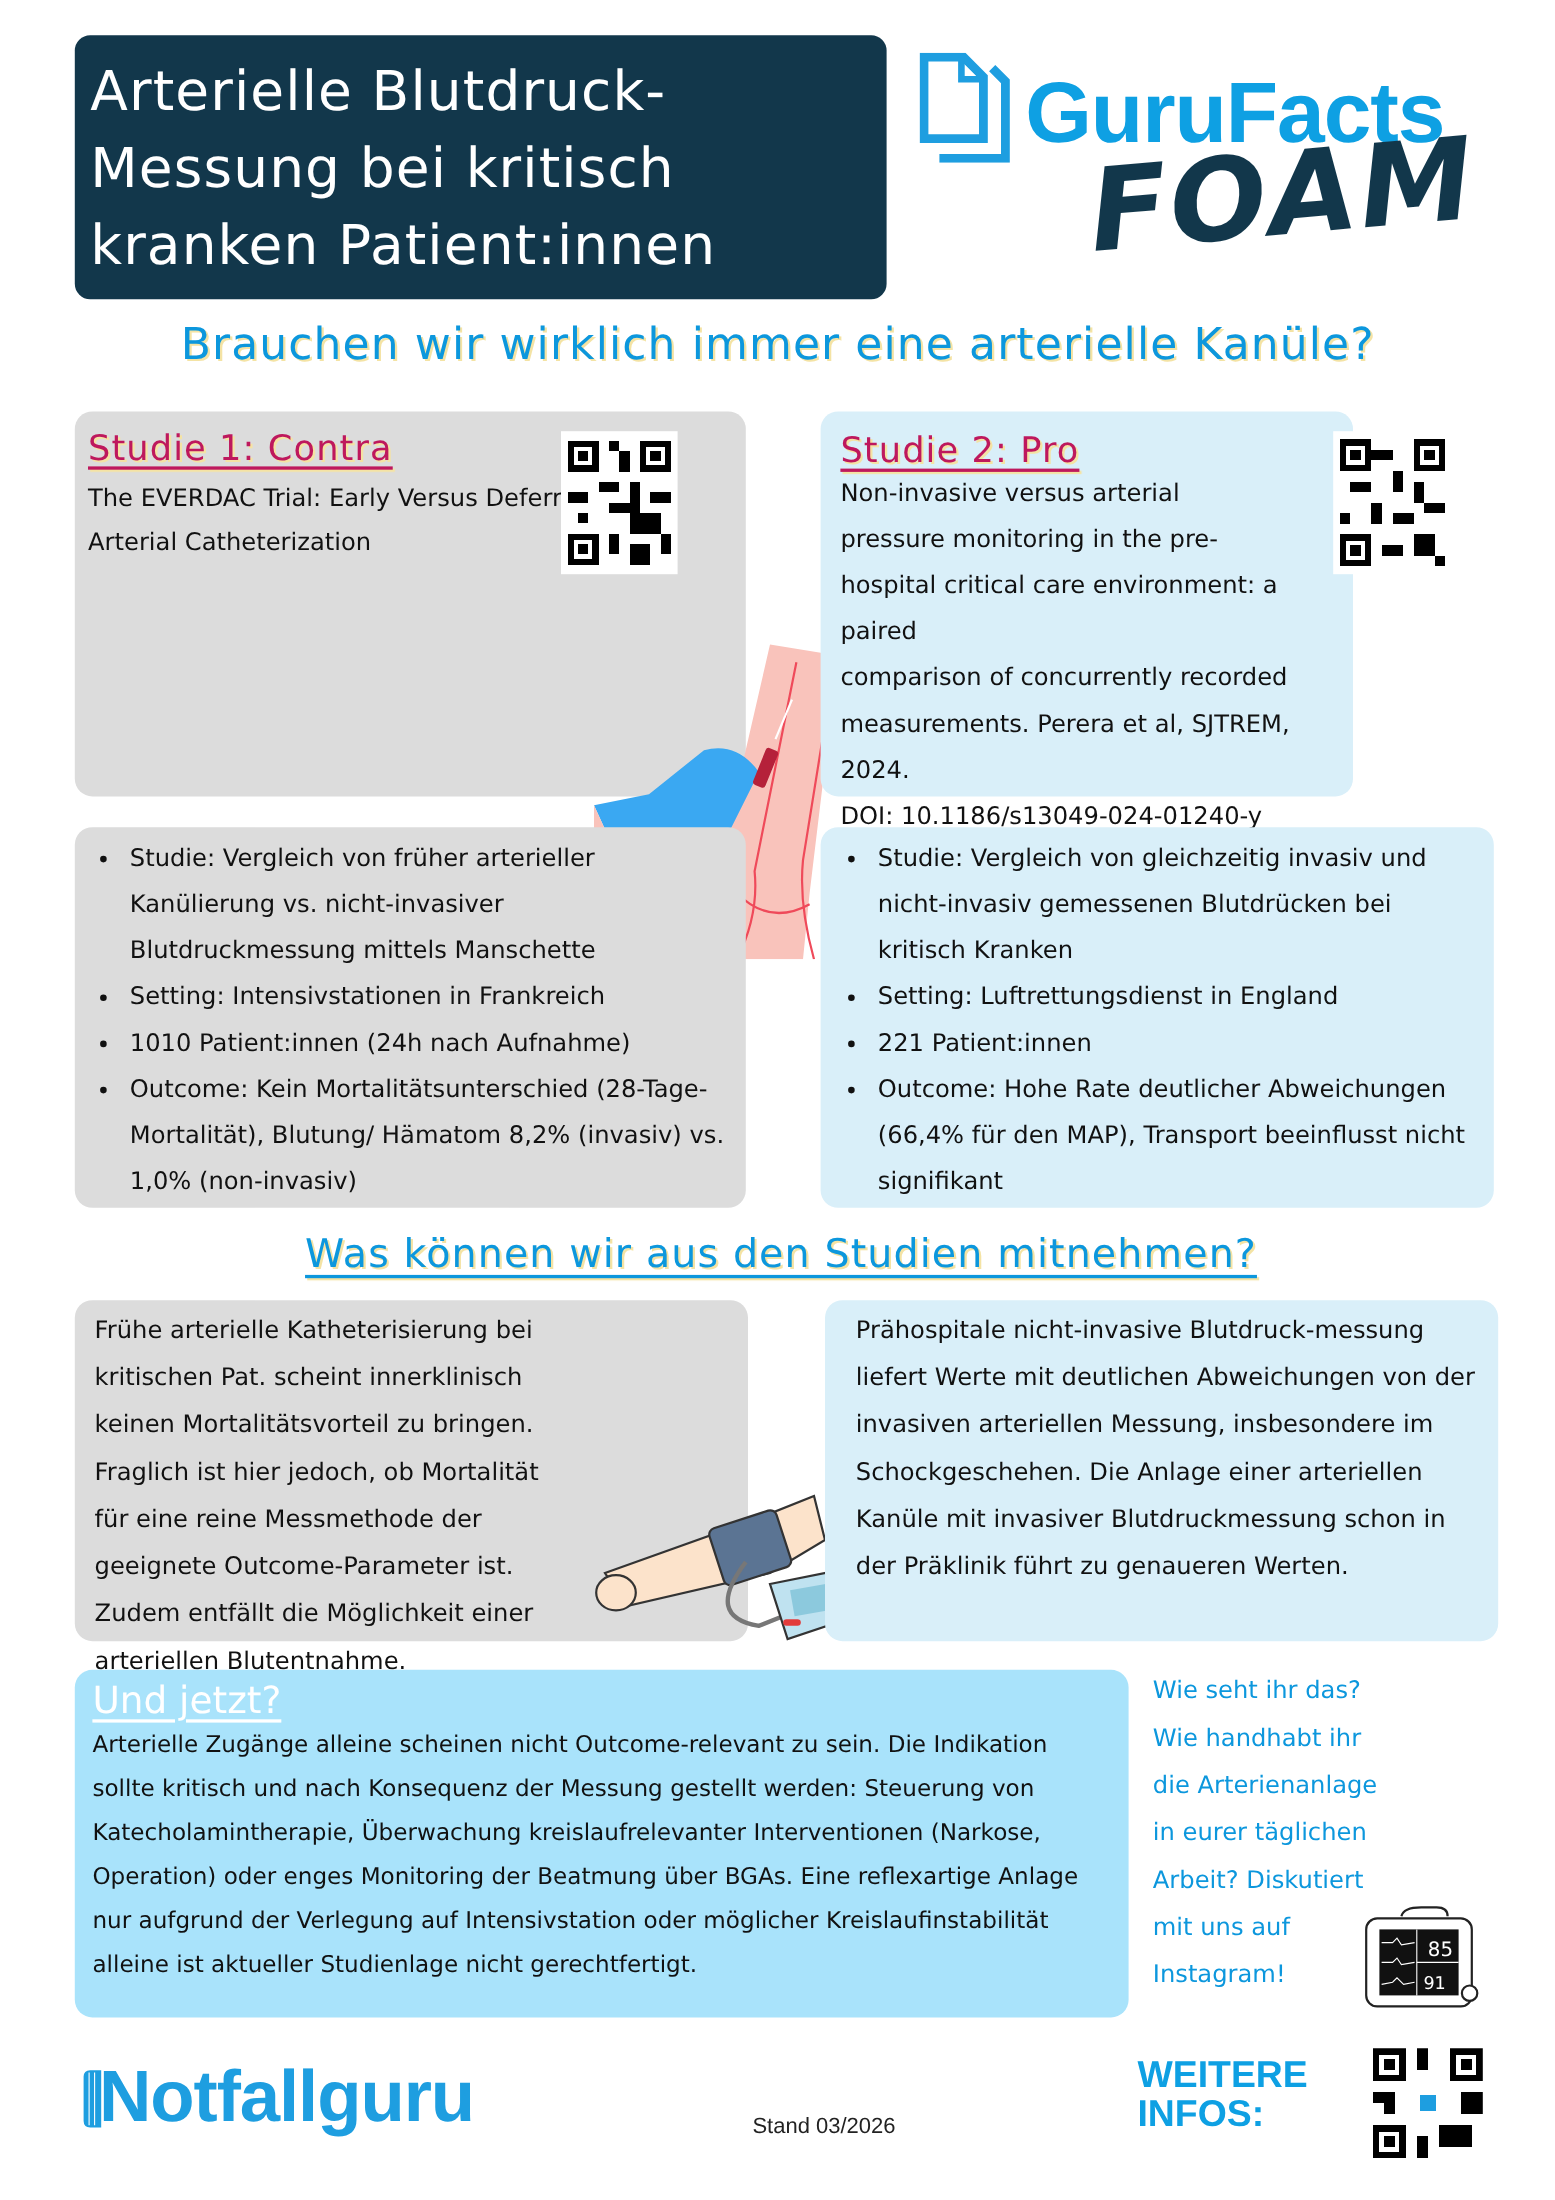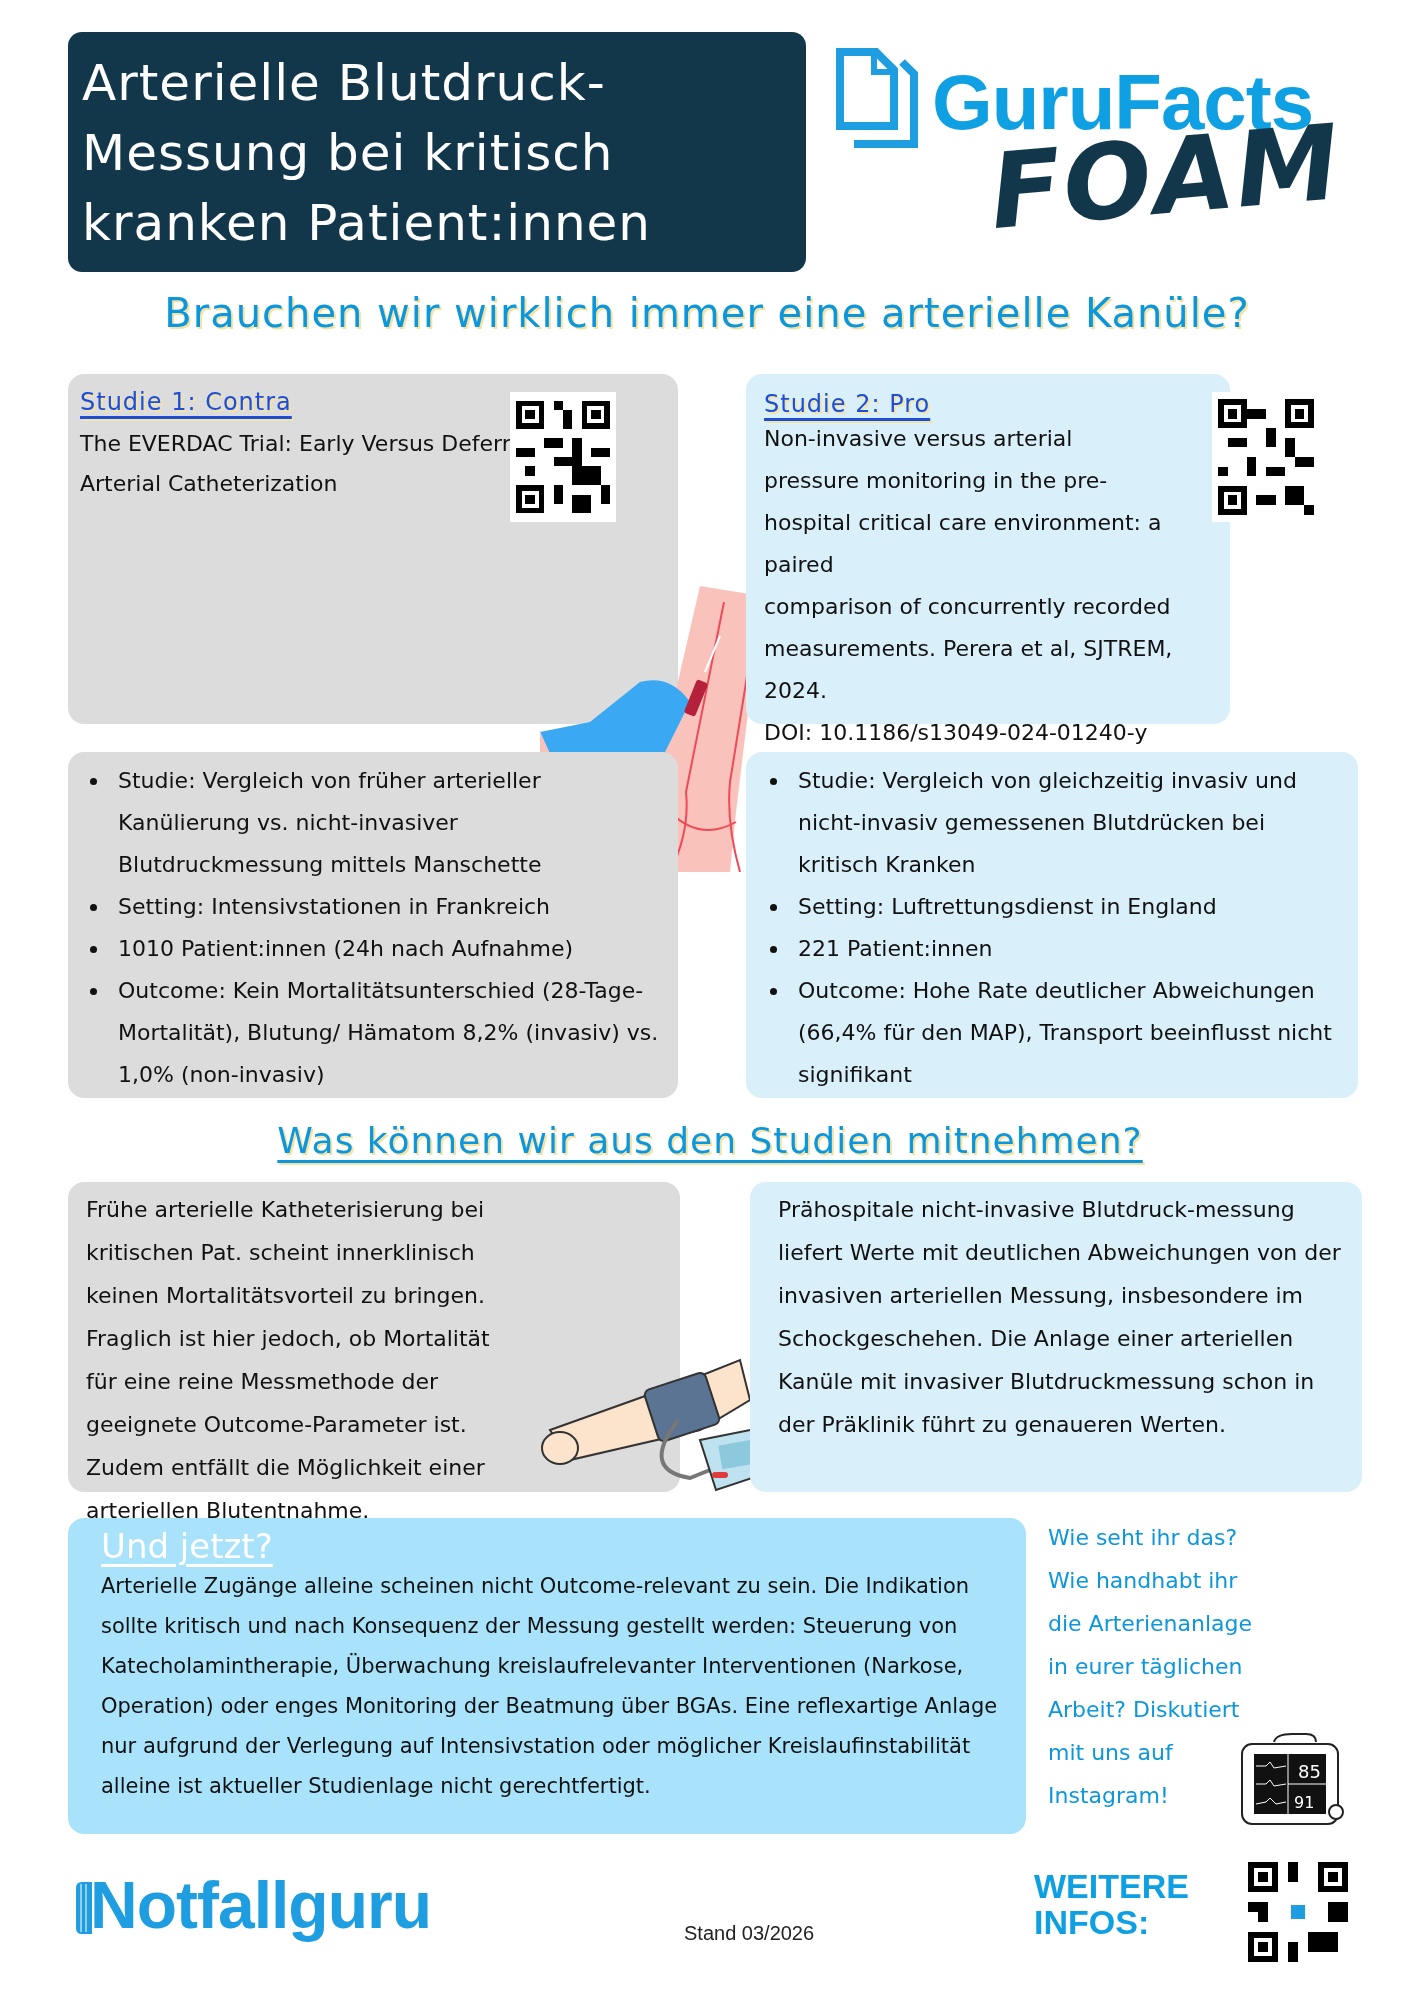--- a/index.html
+++ b/index.html
@@ -14,21 +14,21 @@
     }
     .title-box .line { font-size: 50px; line-height: 70px; letter-spacing: 1px; white-space: nowrap; }
     .logo-icon { left: 836px; top: 48px; width: 86px; height: 100px; }
     .logo-text { left: 932px; top: 62px; font-family: "Liberation Sans", sans-serif; font-weight: bold; font-size: 78px; color: #0ea0e3; letter-spacing: -1px; line-height: 80px; }
     .foam { left: 990px; top: 122px; font-family: "DejaVu Sans", sans-serif; font-weight: bold; font-style: italic; font-size: 104px; color: #12374b; letter-spacing: 2px; transform: rotate(-5deg); line-height: 110px; }
     .headline { left: 0; width: 1414px; text-align: center; top: 290px; font-size: 40px; color: #0c97dd; text-shadow: 2px 2px 0 #f4e3a4; letter-spacing: 1px; white-space: nowrap; }
     .card { position: absolute; border-radius: 16px; box-sizing: border-box; }
     .grey { background: #dcdcdc; }
     .blue { background: #d9eff9; }
     .brightblue { background: #a9e3fb; }
-    .card-title { font-size: 24px; color: #1d4ed8; text-decoration: underline; text-decoration-thickness: 3px; text-underline-offset: 6px; text-shadow: 2px 2px 0 #f4e3a4; letter-spacing: 1px; white-space: nowrap; }
+    .card-title { font-size: 32px; color: #be185d; text-decoration: underline; text-decoration-thickness: 3px; text-underline-offset: 6px; text-shadow: 2px 2px 0 #f4e3a4; letter-spacing: 1px; white-space: nowrap; }
     .ref { font-size: 22px; line-height: 42px; white-space: pre-line; }
     .qr { position: absolute; background: #fff; padding: 6px; }
     .qr svg { display: block; }
     ul.bul { margin: 0; padding: 0 0 0 38px; font-size: 22px; line-height: 42px; }
     ul.bul li { padding-left: 8px; }
     .para { font-size: 22px; line-height: 43px; }
     .sub { left: 230px; width: 960px; text-align: center; top: 1120px; font-size: 36px; color: #0c97dd; text-decoration: underline; text-decoration-thickness: 3px; text-underline-offset: 7px; text-shadow: 2px 2px 0 #f4e3a4; letter-spacing: 1px; white-space: nowrap; }
     .und-title { font-size: 34px; color: #fff; text-decoration: underline; text-decoration-thickness: 3px; text-underline-offset: 6px; }
     .und-text { font-size: 21px; line-height: 40px; }
     .side-q { left: 1048px; top: 1516px; width: 250px; font-size: 22px; line-height: 43px; color: #0c97dd; white-space: pre-line; }
@@ -168,21 +168,21 @@
     <path d="M138 90 Q100 140 150 148 L170 140" fill="none" stroke="#777" stroke-width="4"></path>
     <path d="M160 110 L230 96 L236 140 L176 160 Z" fill="#bfe2f0" stroke="#333" stroke-width="2"></path>
     <rect x="180" y="112" width="42" height="24" fill="#8cc9dd" transform="rotate(-10 200 124)"></rect>
     <rect x="172" y="142" width="16" height="6" rx="3" fill="#e23b3b"></rect>
   </svg>
 </div>
 <div class="card blue" style="left:750px; top:1182px; width:612px; height:310px; padding:6px 12px 0 28px;">
   <div class="para">Prähospitale nicht-invasive Blutdruck-messung liefert Werte mit deutlichen Abweichungen von der invasiven arteriellen Messung, insbesondere im Schockgeschehen. Die Anlage einer arteriellen Kanüle mit invasiver Blutdruckmessung schon in der Präklinik führt zu genaueren Werten.</div>
 </div>
 
-<div class="card brightblue" style="left:68px; top:1518px; width:958px; height:316px; padding:8px 14px 0 33px;">
+<div class="card brightblue" style="left:68px; top:1518px; width:958px; height:316px; padding:8px 14px 0 16px;">
   <div class="und-title">Und jetzt?</div>
   <div class="und-text">Arterielle Zugänge alleine scheinen nicht Outcome-relevant zu sein. Die Indikation sollte kritisch und nach Konsequenz der Messung gestellt werden: Steuerung von Katecholamintherapie, Überwachung kreislaufrelevanter Interventionen (Narkose, Operation) oder enges Monitoring der Beatmung über BGAs. Eine reflexartige Anlage nur aufgrund der Verlegung auf Intensivstation oder möglicher Kreislaufinstabilität alleine ist aktueller Studienlage nicht gerechtfertigt.</div>
 </div>
 
 <div class="abs side-q">Wie seht ihr das?
 Wie handhabt ihr
 die Arterienanlage
 in eurer täglichen
 Arbeit? Diskutiert
 mit uns auf

